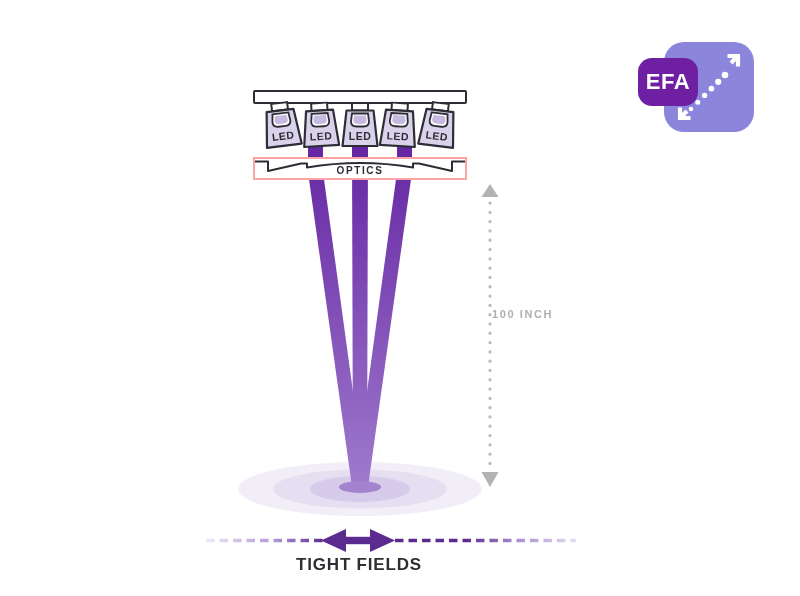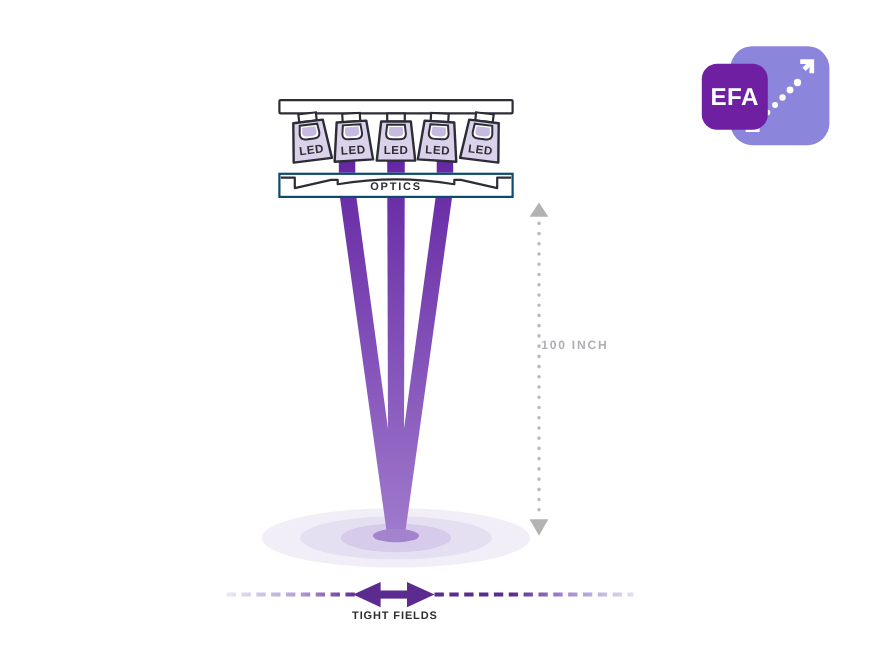--- a/index.html
+++ b/index.html
@@ -12,37 +12,37 @@
              border:2px solid #2d2d36;border-radius:2px;z-index:2;}
 
   
   .led{position:absolute;top:102px;width:44px;height:47px;z-index:2;}
   .led svg{display:block;}
   .led text{font-family:"Liberation Sans",sans-serif;font-weight:bold;font-size:10.5px;
             letter-spacing:.5px;fill:#2d2d36;}
 
   
   .optics{position:absolute;left:253px;top:157px;width:210px;height:19px;background:#fff;
-          border:2px solid #0c4a6e;z-index:2;}
+          border:2px solid #fca5a5;z-index:2;}
   .optics svg{position:absolute;left:0;top:0;}
   .optics-label{position:absolute;left:0;top:6px;width:100%;text-align:center;
                 font-size:10px;font-weight:bold;letter-spacing:1.6px;color:#2d2d36;}
 
   
   .distance-label{position:absolute;left:492px;top:308px;width:100px;font-size:11px;
                   font-weight:bold;letter-spacing:1.6px;color:#b1aeb4;z-index:3;}
   .spread-label{position:absolute;left:296px;top:555px;width:126px;text-align:center;
-                font-size:10px;font-weight:800;letter-spacing:.8px;color:#2e2e33;z-index:3;}
+                font-size:17px;font-weight:800;letter-spacing:.8px;color:#2e2e33;z-index:3;}
 
   
   .efa{position:absolute;left:638px;top:40px;width:120px;height:96px;z-index:2;}
   .efa-tile{position:absolute;left:26px;top:2px;width:90px;height:90px;border-radius:20px;
             background:#8b85db;}
   .efa-tile svg{position:absolute;left:0;top:0;}
-  .efa-badge{position:absolute;left:0;top:18px;width:60px;height:60px;border-radius:14px;
+  .efa-badge{position:absolute;left:0;top:18px;width:60px;height:48px;border-radius:14px;
              background:#6e1fa2;display:flex;align-items:center;justify-content:center;}
   .efa-badge span{color:#fff;font-size:22px;font-weight:800;letter-spacing:.5px;}
 </style>
 </head>
 <body>
 
 <div class="stage">
 
   <svg class="layer-svg" width="800" height="596" viewBox="0 0 800 596">
     <defs>

